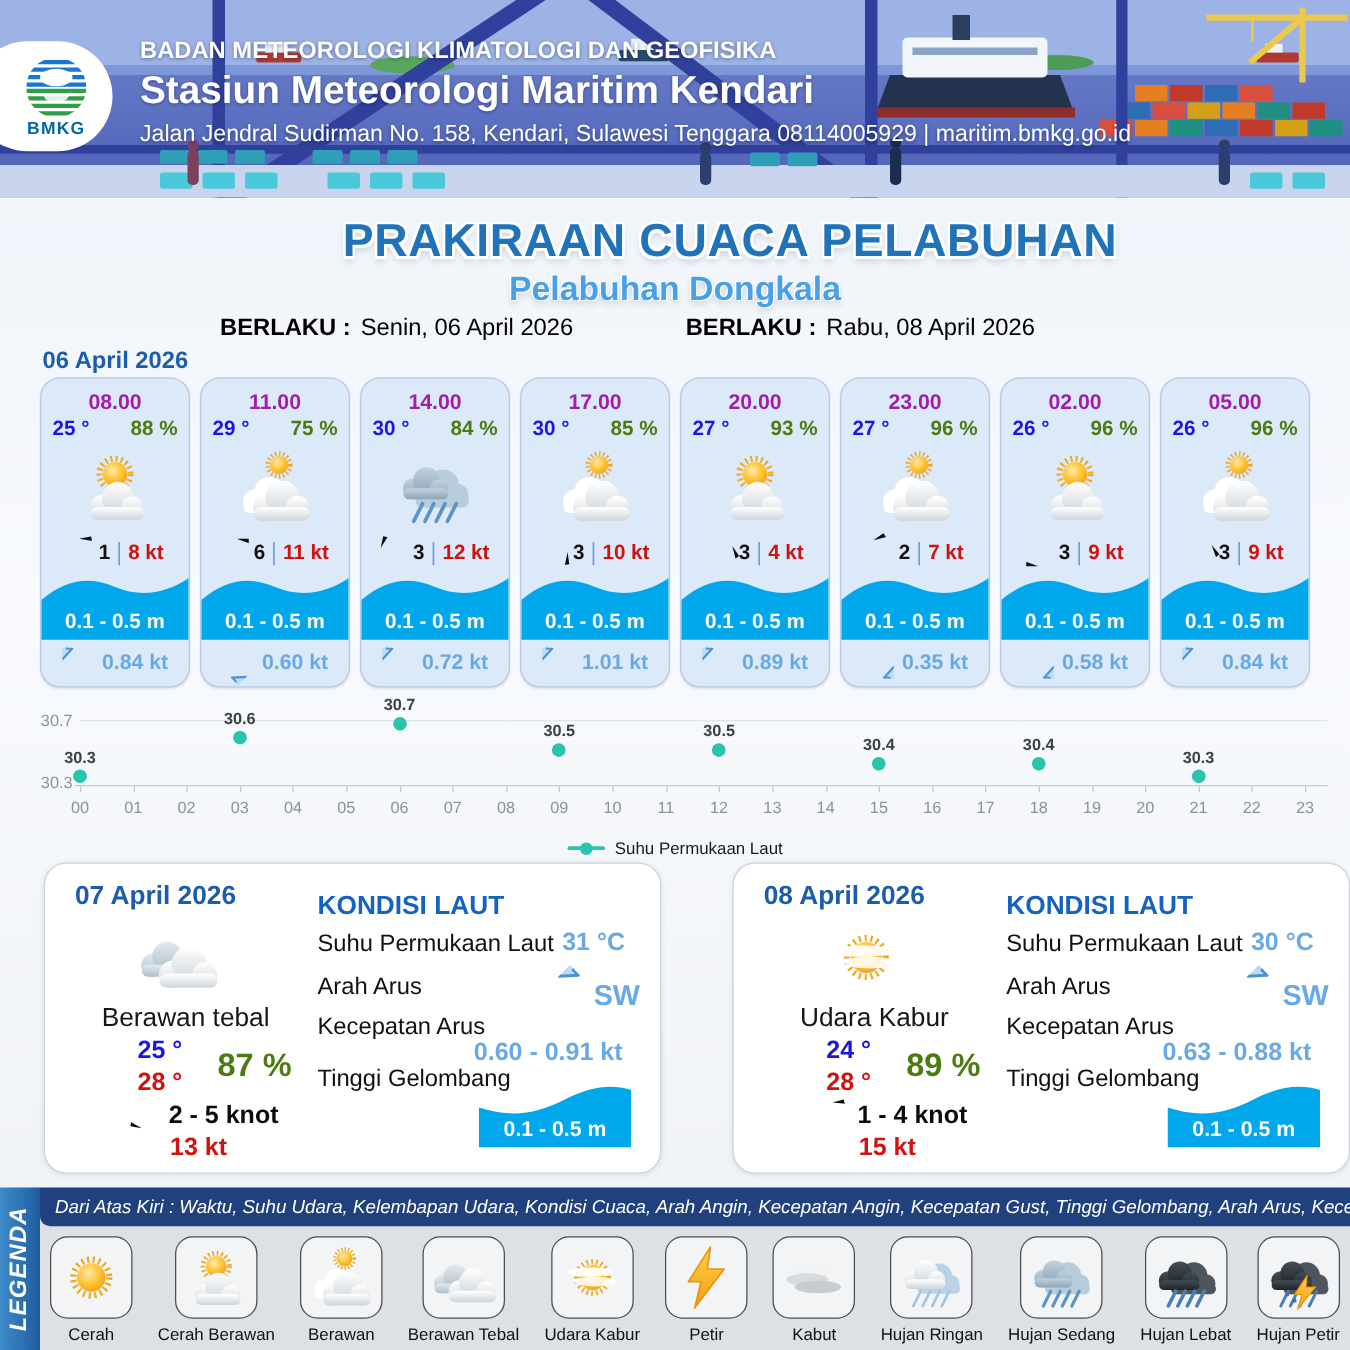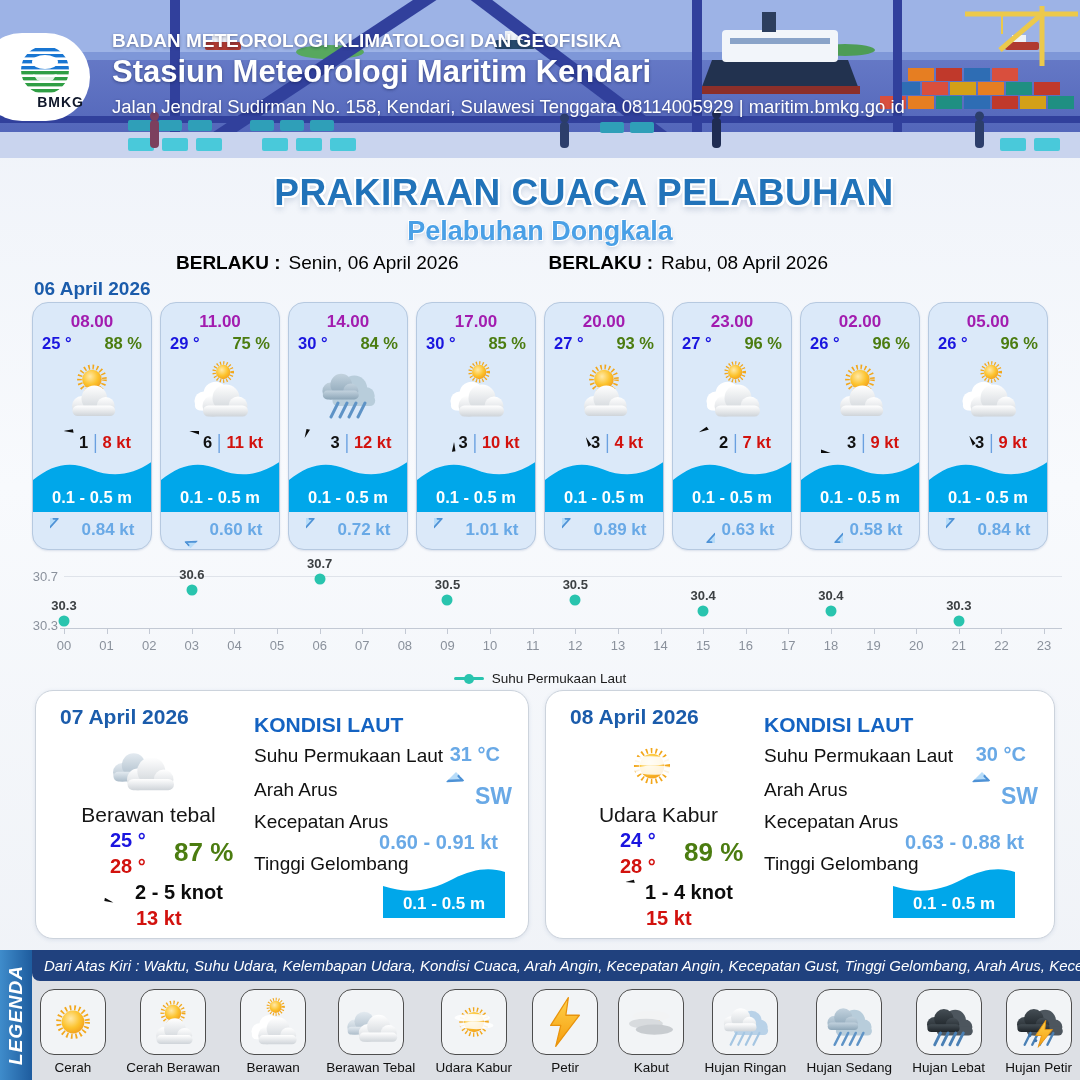--- a/index.html
+++ b/index.html
@@ -7,21 +7,21 @@
   .page{position:relative;width:1080px;height:1080px;overflow:hidden;
         background:linear-gradient(180deg,#edf1f8 0%,#f8fafd 45%,#eef1f6 100%);}
 
   
   .header{position:absolute;left:0;top:0;width:1080px;height:158px;overflow:hidden;}
   .header svg.scene{position:absolute;left:0;top:0;}
   .logo-pill{position:absolute;left:-22px;top:33px;width:112px;height:88px;background:#fff;
              border-radius:44px;display:flex;align-items:center;justify-content:flex-end;}
   .logo-inner{width:78px;text-align:center;margin-right:6px;}
   .logo-inner svg{display:block;margin:0 auto;}
-  .logo-text{font-size:14px;font-weight:bold;color:#0f172a;letter-spacing:1px;margin-top:-2px;text-align:right;}
+  .logo-text{font-size:14px;font-weight:bold;color:#0369a1;letter-spacing:1px;margin-top:-2px;}
   .hdr-text{position:absolute;left:112px;top:30px;color:#fff;text-shadow:0 1px 3px rgba(10,20,60,.45);}
   .hdr-org{font-size:19px;font-weight:bold;}
   .hdr-station{font-size:31px;font-weight:bold;margin-top:2px;}
   .hdr-addr{font-size:18.5px;margin-top:6px;font-weight:400;}
 
   
   .title-main{position:absolute;left:0;top:172px;width:1080px;text-align:center;
               font-size:37px;font-weight:800;color:#2173b9;letter-spacing:.5px;
               text-shadow:-2px -2px 0 #fff,2px -2px 0 #fff,-2px 2px 0 #fff,2px 2px 0 #fff,0 4px 6px rgba(40,70,120,.25);margin-left:44px;}
   .title-sub{position:absolute;left:0;top:216px;width:1080px;text-align:center;
@@ -69,21 +69,21 @@
   .chart-legend{position:absolute;left:0;bottom:2px;width:100%;display:flex;align-items:center;justify-content:center;
                 gap:8px;font-size:13.5px;color:#1a1a1a;}
   .cl-marker{position:relative;width:30px;height:3px;background:#29c4ae;border-radius:2px;}
   .cl-marker::after{content:"";position:absolute;left:50%;top:50%;width:10px;height:10px;border-radius:50%;
                     background:#29c4ae;transform:translate(-50%,-50%);}
 
   
   .days{position:absolute;left:0;top:690px;width:1080px;height:247px;}
   .dcard{position:absolute;top:0;width:492px;height:247px;background:#fff;border:1px solid #ccd3dc;
          border-radius:18px;box-shadow:0 1px 4px rgba(60,90,140,.12);}
-  .dcard.c1{left:35px;} .dcard.c2{left:545px;padding-left:16px;}
+  .dcard.c1{left:35px;} .dcard.c2{left:586px;}
   .d-date{position:absolute;left:24px;top:14px;font-size:21px;font-weight:bold;color:#1b5cab;}
   .d-icon{position:absolute;left:58px;top:42px;width:96px;height:66px;}
   .d-icon svg{width:96px;height:66px;}
   .d-cond{position:absolute;left:0px;top:112px;width:225px;text-align:center;font-size:21px;color:#161616;}
   .d-tmin{position:absolute;left:74px;top:138px;font-size:20px;font-weight:bold;color:#1a15df;}
   .d-tmax{position:absolute;left:74px;top:164px;font-size:20px;font-weight:bold;color:#d2120e;}
   .d-rh{position:absolute;left:138px;top:146px;font-size:26px;font-weight:bold;color:#4b7c10;}
   .d-wind{position:absolute;left:70px;top:190px;display:flex;align-items:center;gap:8px;
           font-size:20px;font-weight:bold;color:#0c0c0c;}
   .d-wind .dart{width:21px;height:21px;}
@@ -574,21 +574,21 @@
       <div class="f-wave">
         <svg viewBox="0 0 121 62" preserveAspectRatio="none">
           <path d="M0,26 C20,8 38,4 60,14 C82,24 102,20 121,6 L121,62 L0,62 Z" fill="#00a7ea"></path>
         </svg>
         <span class="f-wave-txt">0.1 - 0.5 m</span>
       </div>
       <div class="f-cur">
         <svg class="barrow" viewBox="-16 -16 32 32" style="transform: rotate(0deg);">
             <use href="#i-block-arrow"></use>
           </svg>
-        <span class="f-cur-v">0.63 kt</span>
+        <span class="f-cur-v">0.35 kt</span>
       </div>
     </div>
 
     <div class="fcard">
       <div class="f-time">02.00</div>
       <div class="f-tr">
         <span class="f-temp">26 °</span>
         <span class="f-rh">96 %</span>
       </div>
       <div class="f-icon">

